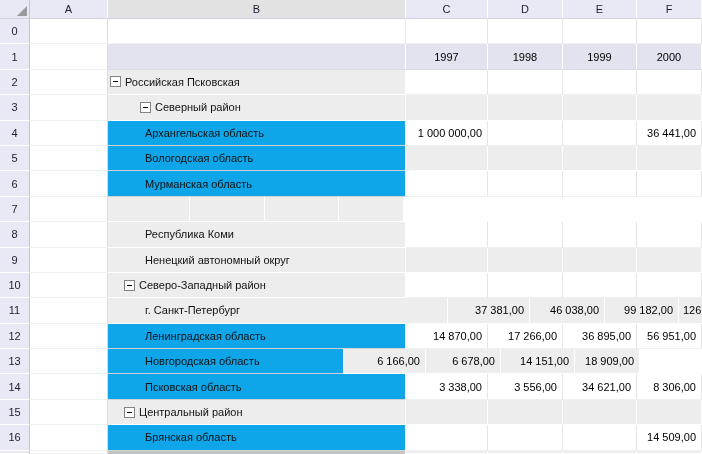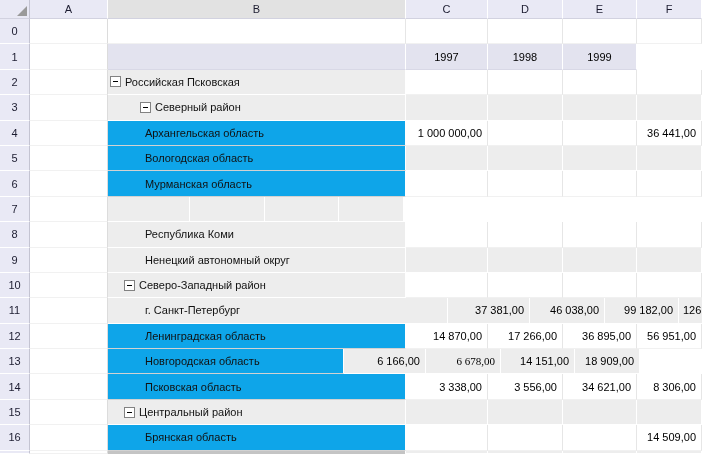--- a/index.html
+++ b/index.html
@@ -72,20 +72,21 @@
       <div class="cell c-white num" style="width: 74px;"></div>
       <div class="cell c-white num" style="width: 65px;"></div>
     </div>
     <div class="r drow">
       <div class="cell head rowhead" style="width: 30px;">1</div>
       <div class="cell a-cell" style="width: 78px;"></div>
       <div class="cell b-year" style="width: 298px;"></div>
       <div class="cell c-year" style="width: 82px;">1997</div>
       <div class="cell c-year" style="width: 75px;">1998</div>
       <div class="cell c-year" style="width: 74px;">1999</div>
+      <div class="cell c-year" style="width: 65px;">2000</div>
     </div>
     <div class="r drow">
       <div class="cell head rowhead" style="width: 30px;">2</div>
       <div class="cell a-cell" style="width: 78px;"></div>
       <div class="cell b-light" style="width: 298px; padding-left: 2px;">
         <span class="minus-box">
           <i></i>
         </span>
         <span class="lbl">Российская Псковская</span>
       </div>
@@ -207,21 +208,21 @@
       <div class="cell c-white num" style="width: 74px;">36 895,00</div>
       <div class="cell c-white num" style="width: 65px;">56 951,00</div>
     </div>
     <div class="r drow">
       <div class="cell head rowhead" style="width: 30px;">13</div>
       <div class="cell a-cell" style="width: 78px;"></div>
       <div class="cell b-dark" style="width: 236px; padding-left: 37px;">
         <span class="lbl">Новгородская область</span>
       </div>
       <div class="cell c-gray num" style="width: 82px;">6 166,00</div>
-      <div class="cell c-gray num" style="width: 75px; font-family: Liberation Serif, serif;">6 678,00</div>
+      <div class="cell c-gray num" style="width: 75px;">6 678,00</div>
       <div class="cell c-gray num" style="width: 74px;">14 151,00</div>
       <div class="cell c-gray num" style="width: 65px;">18 909,00</div>
     </div>
     <div class="r drow">
       <div class="cell head rowhead" style="width: 30px;">14</div>
       <div class="cell a-cell" style="width: 78px;"></div>
       <div class="cell b-dark" style="width: 298px; padding-left: 37px;">
         <span class="lbl">Псковская область</span>
       </div>
       <div class="cell c-white num" style="width: 82px;">3 338,00</div>

